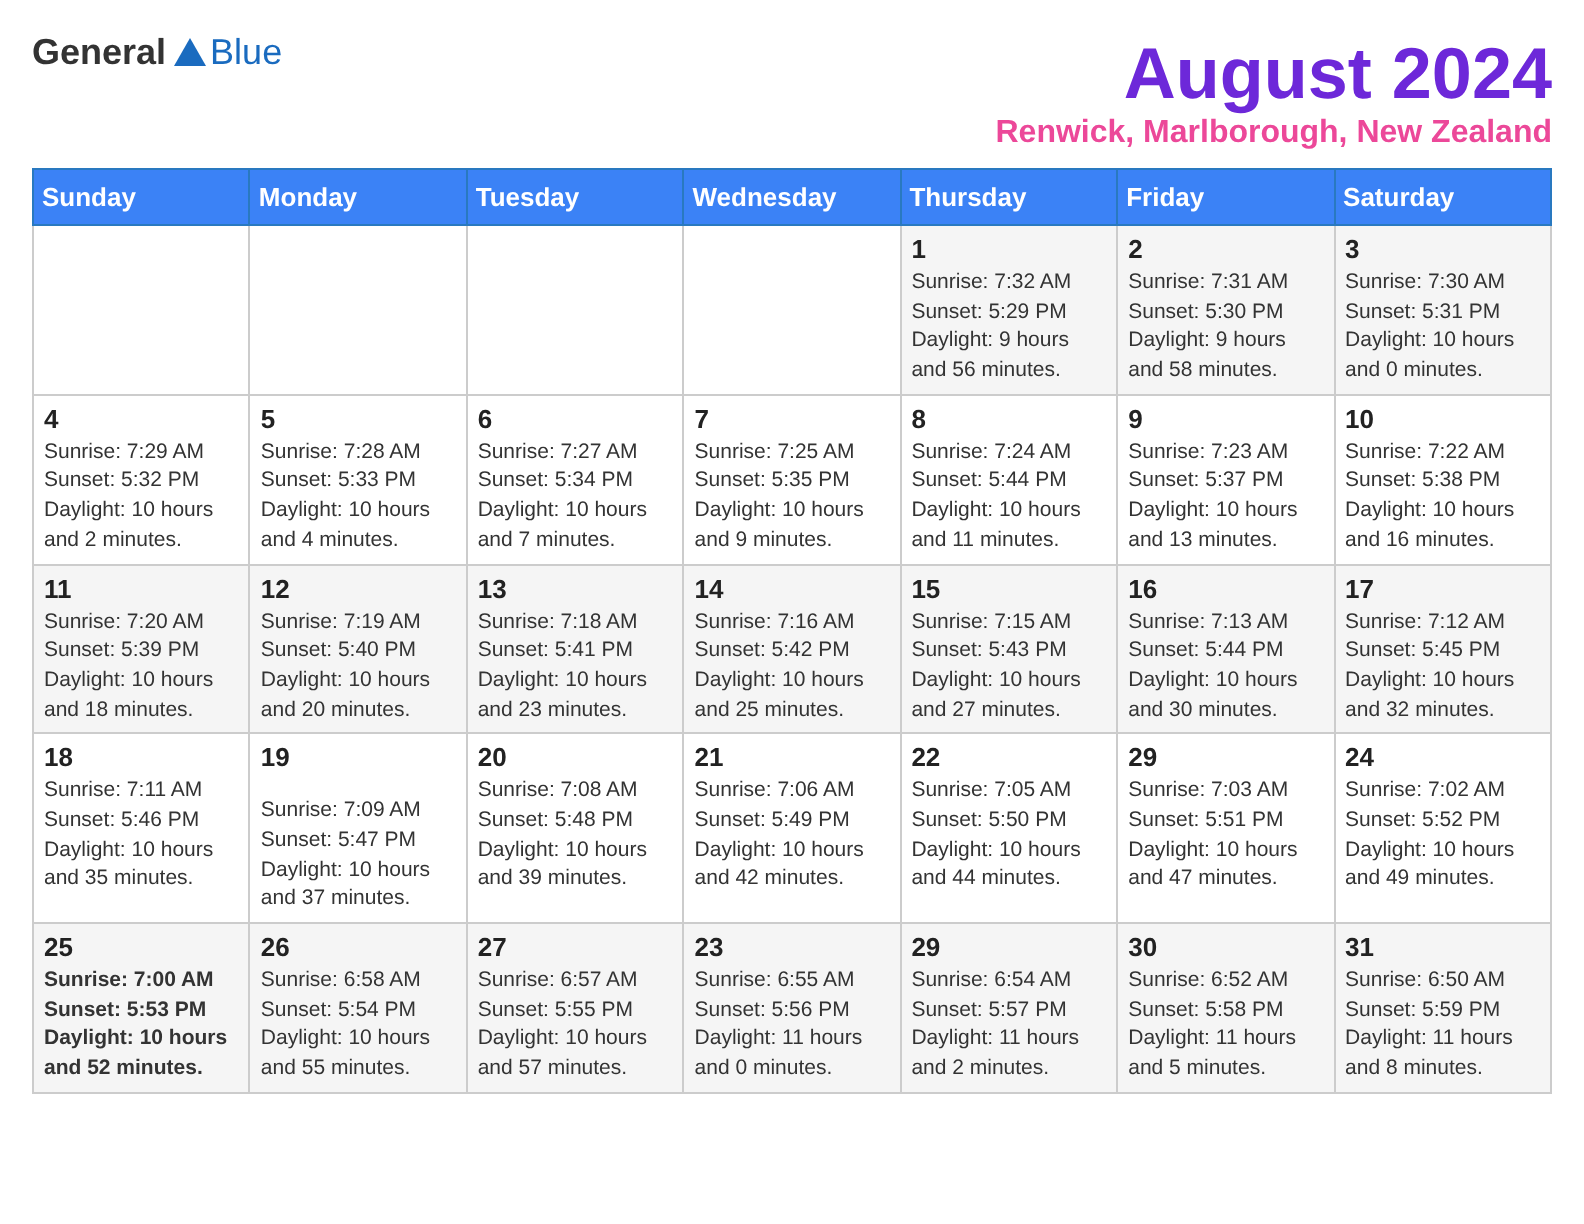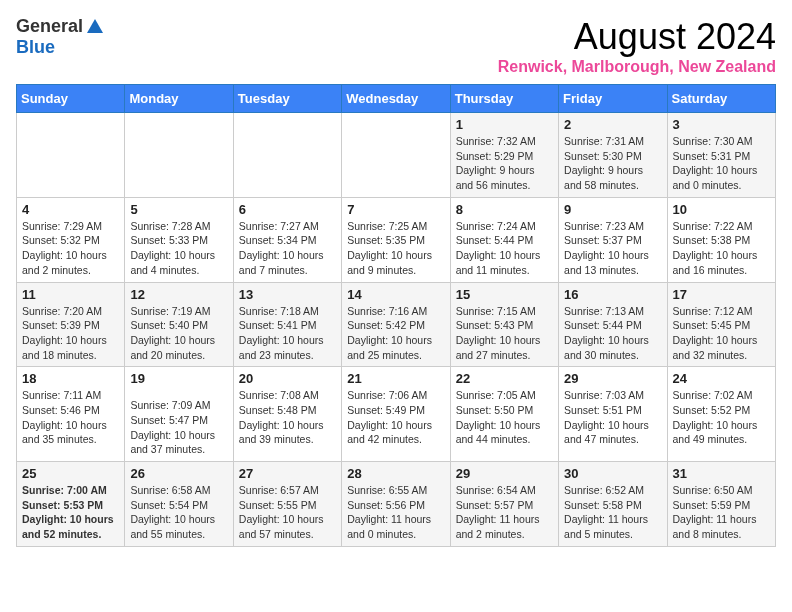--- a/index.html
+++ b/index.html
@@ -11,44 +11,44 @@
       padding: 16px;
     }
     .header-area {
       display: flex;
       justify-content: space-between;
       align-items: flex-start;
       margin-bottom: 8px;
     }
     .logo {
       display: flex;
-      flex-direction: column;
+      flex-direction: row;
       align-items: flex-start;
     }
     .logo-general {
       font-size: 18px;
       font-weight: bold;
       color: #333;
     }
     .logo-blue {
       font-size: 18px;
-      font-weight: bold;
+      font-weight: normal;
       color: #1a6bbf;
     }
     .logo-row {
       display: flex;
       align-items: center;
     }
     .title-area {
       text-align: right;
     }
     .month-title {
       font-size: 36px;
-      font-weight: normal;
-      color: #000000;
+      font-weight: bold;
+      color: #6d28d9;
     }
     .location-title {
       font-size: 16px;
       font-weight: bold;
       color: #ec4899;
     }
     table {
       width: 100%;
       border-collapse: collapse;
       font-size: 11px;
@@ -319,21 +319,21 @@
 and 55 minutes.</div>
         </td>
         <td>
           <span class="day-number">27</span>
           <div class="day-info" style="white-space: pre-line;">Sunrise: 6:57 AM
 Sunset: 5:55 PM
 Daylight: 10 hours
 and 57 minutes.</div>
         </td>
         <td>
-          <span class="day-number">28</span>
+          <span class="day-number">23</span>
           <div class="day-info" style="white-space: pre-line;">Sunrise: 6:55 AM
 Sunset: 5:56 PM
 Daylight: 11 hours
 and 0 minutes.</div>
         </td>
         <td>
           <span class="day-number">29</span>
           <div class="day-info" style="white-space: pre-line;">Sunrise: 6:54 AM
 Sunset: 5:57 PM
 Daylight: 11 hours

